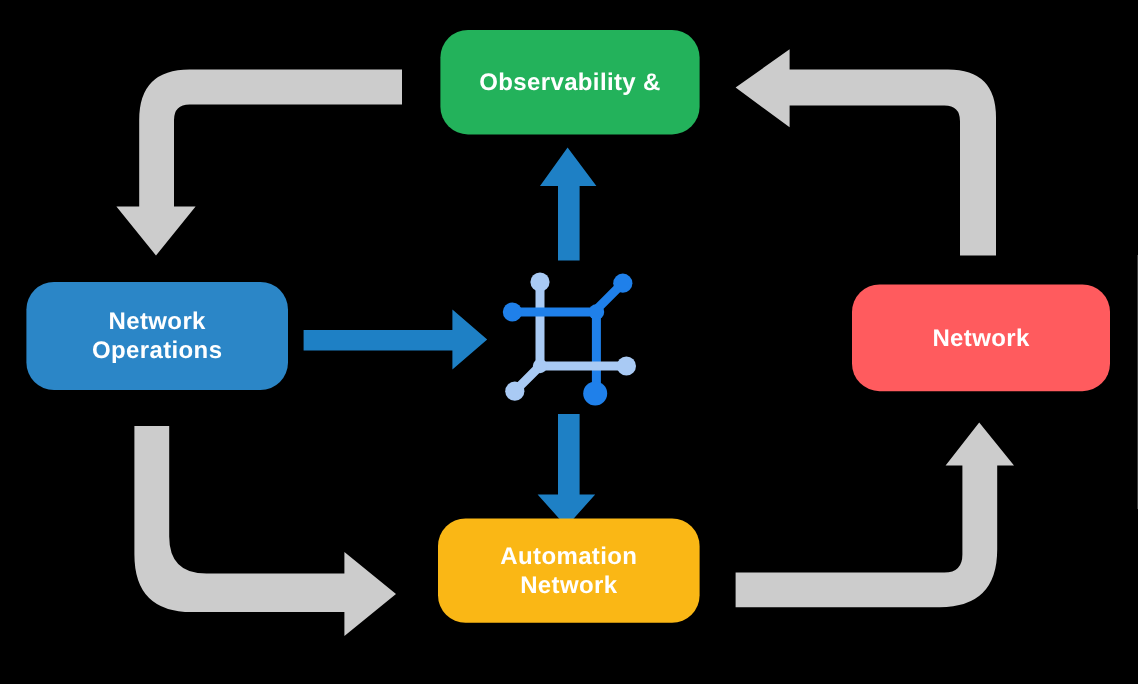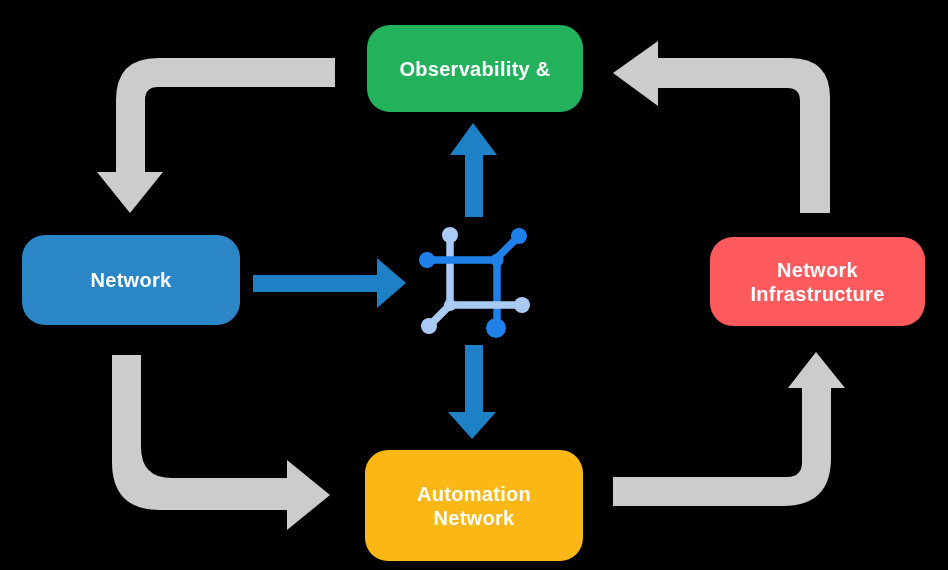--- a/index.html
+++ b/index.html
@@ -18,21 +18,21 @@
     display:flex;flex-direction:column;
     align-items:center;justify-content:center;
     color:#ffffff;
     font-size:20px;font-weight:600;
     line-height:24px;letter-spacing:0.3px;
     text-align:center;
   }
   .node-observability{left:367px;top:25px;width:216px;height:87px;}
   .node-operations{left:22px;top:235px;width:218px;height:90px;}
   .node-infrastructure{left:710px;top:237px;width:215px;height:89px;}
-  .node-automation{left:365px;top:450px;width:218px;height:111px;}
+  .node-automation{left:365px;top:432px;width:218px;height:87px;}
 </style>
 </head>
 <body>
 
 <div class="stage" style="background-color: rgb(0, 0, 0); text-decoration: underline;">
 
   <svg class="arrow-layer" viewBox="0 0 948 570" xmlns="http://www.w3.org/2000/svg">
 
     <path d="M335,58 L158,58 Q116,58 116,100 L116,172 L97,172 L130,213 L163,172 L145,172 L145,100 Q145,87 158,87 L335,87 Z" fill="#CCCCCC"></path>
     <path d="M613,73 L658,41 L658,58 L790,58 Q830,58 830,98 L830,213 L800,213 L800,101 Q800,88 787,88 L658,88 L658,106 Z" fill="#CCCCCC"></path>
@@ -63,25 +63,25 @@
       </g>
     </g>
   </svg>
 
   <div class="node node-observability" style="background-color: rgb(35, 178, 91);">
     <span>Observability &amp;</span>
   </div>
 
   <div class="node node-operations" style="background-color: rgb(43, 134, 199);">
     <span>Network</span>
+    <span>Operations</span>
   </div>
 
   <div class="node node-infrastructure" style="background-color: rgb(255, 91, 94);">
     <span>Network</span>
-    <span>Infrastructure</span>
   </div>
 
   <div class="node node-automation" style="background-color: rgb(250, 183, 21);">
     <span>Automation</span>
     <span>Network</span>
   </div>
 
 </div>
 
 </body></html>

